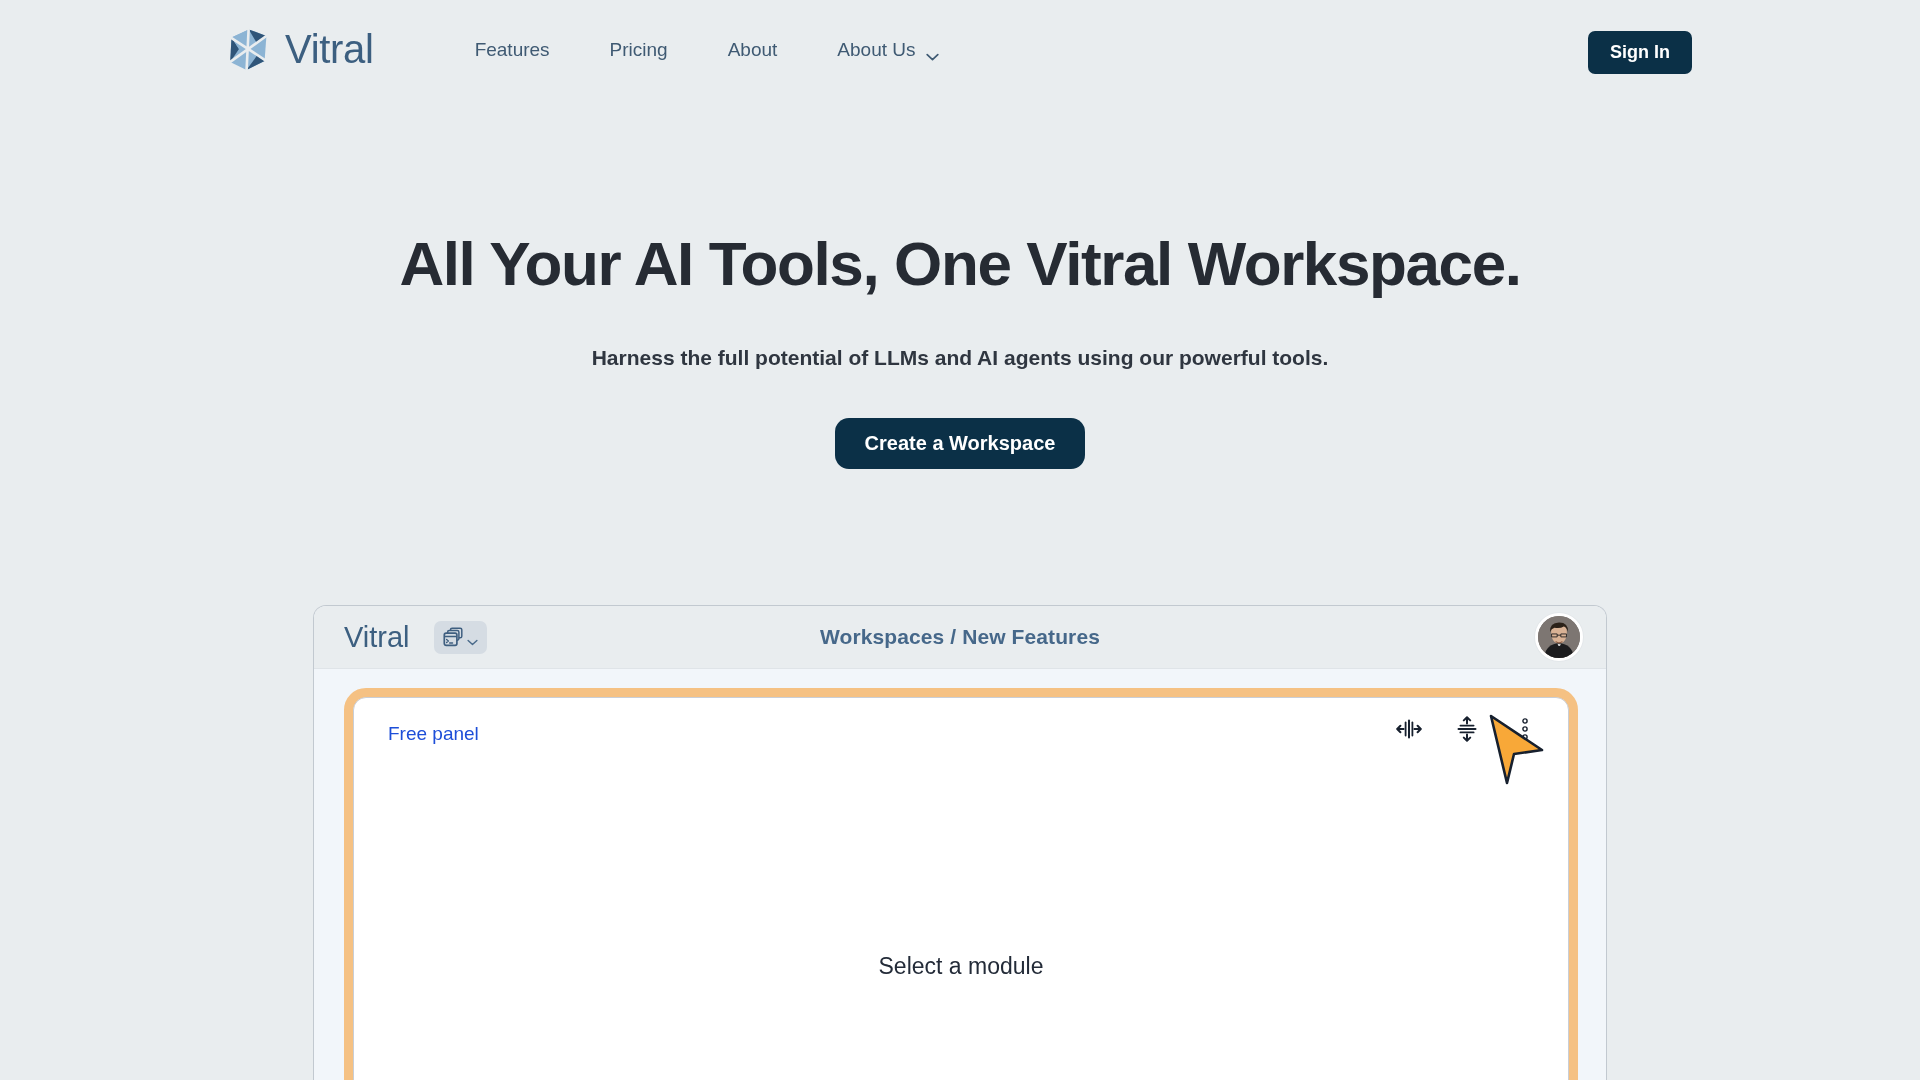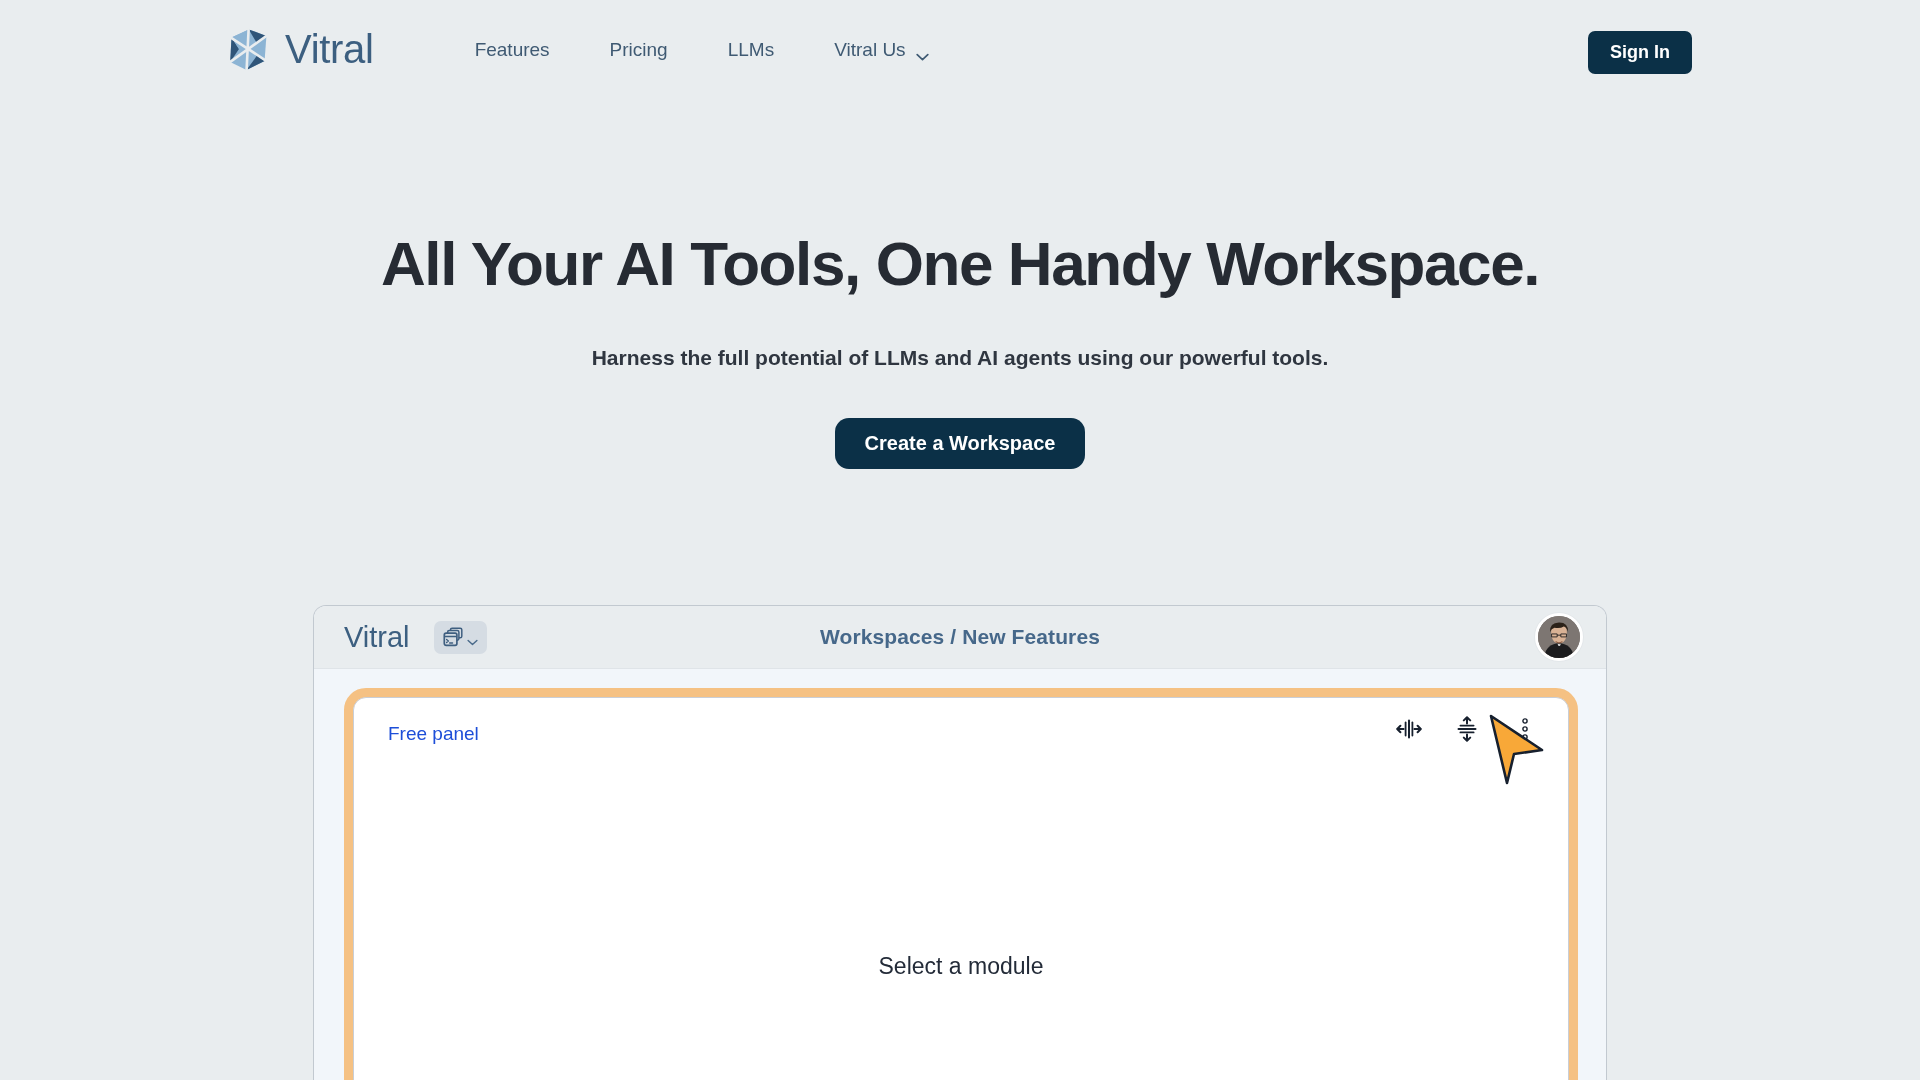--- a/index.html
+++ b/index.html
@@ -292,36 +292,36 @@
           </g>
         </g>
       </svg>
     </span>
     <span class="brand-name">Vitral</span>
   </a>
 
   <nav class="main-nav">
     <a class="nav-link" href="#">Features</a>
     <a class="nav-link" href="#">Pricing</a>
-    <a class="nav-link" href="#">LLMs</a>
+    <a class="nav-link" href="#">About</a>
     <a class="nav-link has-caret" href="#">
-      <span>Vitral Us</span>
+      <span>About Us</span>
       <span class="caret">
         <svg viewBox="0 0 13 8" width="13" height="8" aria-hidden="true">
           <path d="M1.2 1.6 L6.5 6.6 L11.8 1.6" fill="none" stroke="#3f5a73" stroke-width="1.7" stroke-linecap="round" stroke-linejoin="round"></path>
         </svg>
       </span>
     </a>
   </nav>
 
   <button class="signin-btn">Sign In</button>
 </header>
 
 <section class="hero">
-  <h1 class="hero-title">All Your AI Tools, One Handy Workspace.</h1>
+  <h1 class="hero-title">All Your AI Tools, One Vitral Workspace.</h1>
   <p class="hero-sub">Harness the full potential of LLMs and AI agents using our powerful tools.</p>
   <button class="hero-cta">Create a Workspace</button>
 </section>
 
 <section class="app-window">
 
   <div class="app-header">
     <span class="app-brand">Vitral</span>
 
     <button class="workspace-switcher">

